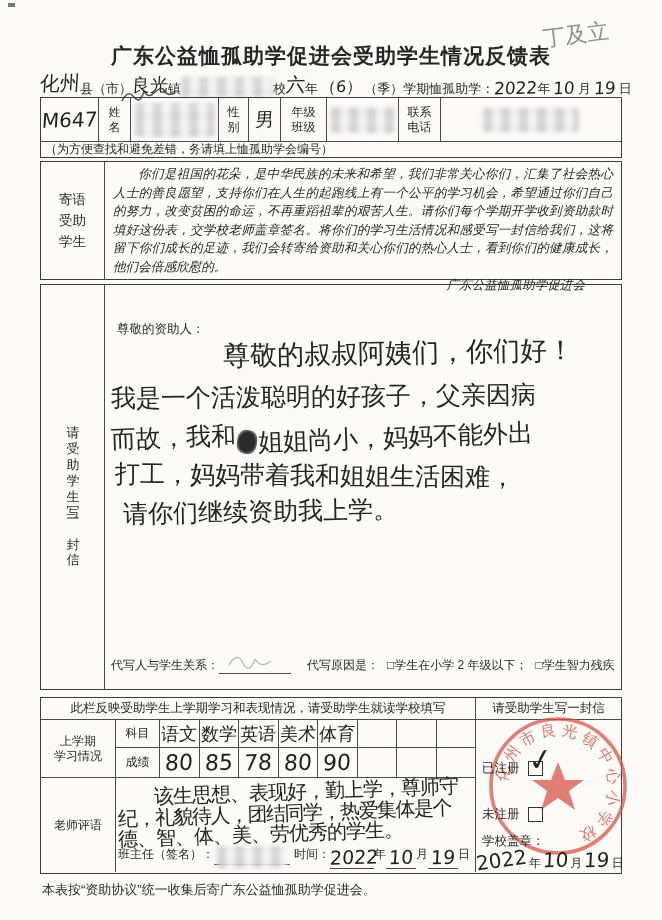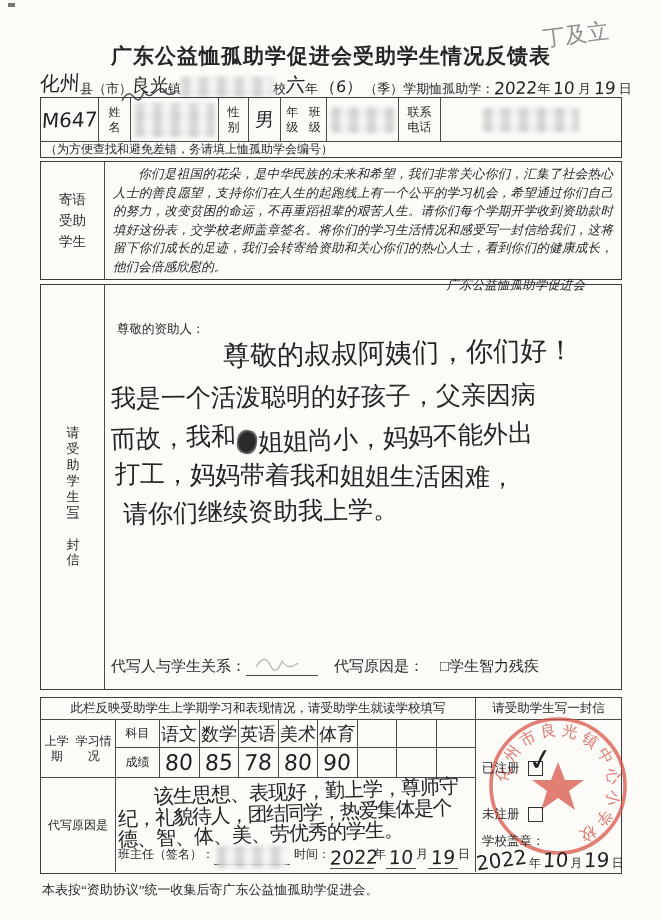--- a/index.html
+++ b/index.html
@@ -1,19 +1,19 @@
 <!DOCTYPE html>
 <html><head>
 <meta charset="utf-8">
 <style>
   html,body{margin:0;padding:0;background:#e9e9e7;}
   .page{position:relative;width:662px;height:920px;margin:0 auto;background:#fcfbf8;
         font-family:"Liberation Serif","DejaVu Serif",serif;color:#262626;overflow:hidden;}
   .abs{position:absolute;}
-  .printed{font-family:Liberation Serif, serif;color:#2a2a2a;}
+  .printed{font-family:Liberation Sans, sans-serif;color:#2a2a2a;}
   .hw{font-family:"DejaVu Sans",sans-serif;color:#1f1f1f;display:inline-block;
       transform:rotate(-1.5deg) skewX(-5deg);white-space:nowrap;}
   .hw2{font-family:"DejaVu Sans",sans-serif;color:#242424;display:inline-block;
       transform:rotate(-2deg);white-space:nowrap;}
   .blank{display:inline-block;border-bottom:1px solid #4a4a4a;text-align:center;vertical-align:bottom;}
   .redact{display:inline-block;border-radius:3px;vertical-align:middle;
       background:
         repeating-linear-gradient(90deg, rgba(205,205,205,.75) 0 9px, rgba(243,243,243,.75) 9px 18px),
         repeating-linear-gradient(0deg, rgba(216,216,216,.8) 0 8px, rgba(250,250,250,.8) 8px 16px);
       filter:blur(2px);}
@@ -80,21 +80,21 @@
       <div class="cell br" style="width:88px;">
         <span class="redact" style="width:80px;height:34px;"></span>
       </div>
       <div class="cell br lbl" style="width:30px;flex-direction:column;">
         <span>性</span>
         <span>别</span>
       </div>
       <div class="cell br" style="width:32px;">
         <span class="hw" style="font-size:19px;">男</span>
       </div>
-      <div class="cell br lbl" style="width:46px;flex-direction:row;">
+      <div class="cell br lbl" style="width:46px;flex-direction:column;">
         <span>年级</span>
         <span>班级</span>
       </div>
       <div class="cell br" style="width:72px;">
         <span class="redact" style="width:64px;height:26px;"></span>
       </div>
       <div class="cell br lbl" style="width:42px;flex-direction:column;">
         <span>联系</span>
         <span>电话</span>
       </div>
@@ -126,46 +126,47 @@
 
       <div class="abs hw2" style="top:50px;left:118px;font-size:27px;transform:rotate(-1deg);">尊敬的叔叔阿姨们，你们好！</div>
       <div class="abs hw2" style="top:95px;left:6px;font-size:25px;transform:rotate(-0.5deg);">我是一个活泼聪明的好孩子，父亲因病</div>
       <div class="abs" style="top:136px;left:6px;white-space:nowrap;">
         <span class="hw2" style="font-size:25px;">而故，我和</span><span class="ink-blot"></span><span class="hw2" style="font-size:25px;">姐姐尚小，妈妈不能外出</span>
       </div>
       <div class="abs hw2" style="top:174px;left:10px;font-size:25px;transform:rotate(0.5deg);">打工，妈妈带着我和姐姐生活困难，</div>
       <div class="abs hw2" style="top:210px;left:18px;font-size:25px;transform:rotate(-1deg);">请你们继续资助我上学。</div>
 
 
-      <div class="abs nowrap" style="top:372px;left:6px;font-size:15px;display:flex;align-items:flex-end;">
+      <div class="abs nowrap" style="top:372px;left:6px;font-size:12px;display:flex;align-items:flex-end;">
         <span class="printed">代写人与学生关系：</span>
         <span class="blank" style="width:72px;height:16px;position:relative;">
           <svg class="abs" style="left:4px;top:-12px;width:56px;height:30px;overflow:visible;" viewBox="0 0 56 30">
             <path d="M6,20 q8,-14 14,-2 t12,-4 q6,10 16,2" fill="none" stroke="#9a9a9a" stroke-width="1.3" opacity="0.7"></path>
           </svg>
         </span>
         <span style="width:16px;"></span>
         <span class="printed">代写原因是：</span>
         <span style="width:8px;"></span>
+        <span class="printed">□学生在小学 2 年级以下；</span>
         <span style="width:8px;"></span>
         <span class="printed">□学生智力残疾</span>
       </div>
     </div>
   </div>
 
   <div class="box" style="top:697px;left:40px;width:582px;height:177px;">
     <div style="display:flex;height:22px;">
       <div class="cell br bb" style="width:435px;font-size:12.5px;">此栏反映受助学生上学期学习和表现情况，请受助学生就读学校填写</div>
       <div class="cell bb" style="flex:1;font-size:12.5px;">请受助学生写一封信</div>
     </div>
     <div style="display:flex;height:152px;">
 
       <div class="br" style="width:435px;box-sizing:border-box;">
         <div style="display:flex;height:58px;">
-          <div class="cell br bb lbl" style="width:75px;flex-direction:row;">
+          <div class="cell br bb lbl" style="width:75px;flex-direction:column;">
             <span>上学期</span>
             <span>学习情况</span>
           </div>
           <div style="flex:1;">
             <div style="display:flex;height:28px;">
               <div class="cell br bb lbl" style="width:44px;">科目</div>
               <div class="cell br bb" style="flex:1;">
                   <span class="hw" style="font-size:18px;">语文</span>
                 </div>
               <div class="cell br bb" style="flex:1;">
@@ -213,21 +214,21 @@
               <div class="cell br bb" style="flex:1;">
                   <span class="hw" style="font-size:22px;"></span>
                 </div>
               <div class="cell bb" style="flex:1;">
                   <span class="hw" style="font-size:22px;"></span>
                 </div>
             </div>
           </div>
         </div>
         <div style="display:flex;height:94px;">
-          <div class="cell br lbl" style="width:75px;">代写原因是</div>
+          <div class="cell br lbl" style="width:75px;">老师评语</div>
           <div style="flex:1;position:relative;">
             <div class="abs hw2" style="top:0px;left:38px;font-size:20px;letter-spacing:-1px;">该生思想、表现好，勤上学，尊师守</div>
             <div class="abs hw2" style="top:22px;left:2px;font-size:20px;letter-spacing:-1.5px;">纪，礼貌待人，团结同学，热爱集体是个</div>
             <div class="abs hw2" style="top:43px;left:2px;font-size:20px;letter-spacing:-1px;">德、智、体、美、劳优秀的学生。</div>
             <div class="abs nowrap" style="top:68px;left:2px;font-size:12px;display:flex;">
               <span class="printed">班主任（签名）：</span>
               <span class="blank" style="width:76px;height:18px;">
                 <span class="redact" style="width:70px;height:22px;margin-bottom:-5px;"></span>
               </span>
               <span class="printed" style="margin-left:4px;">时间：</span>

